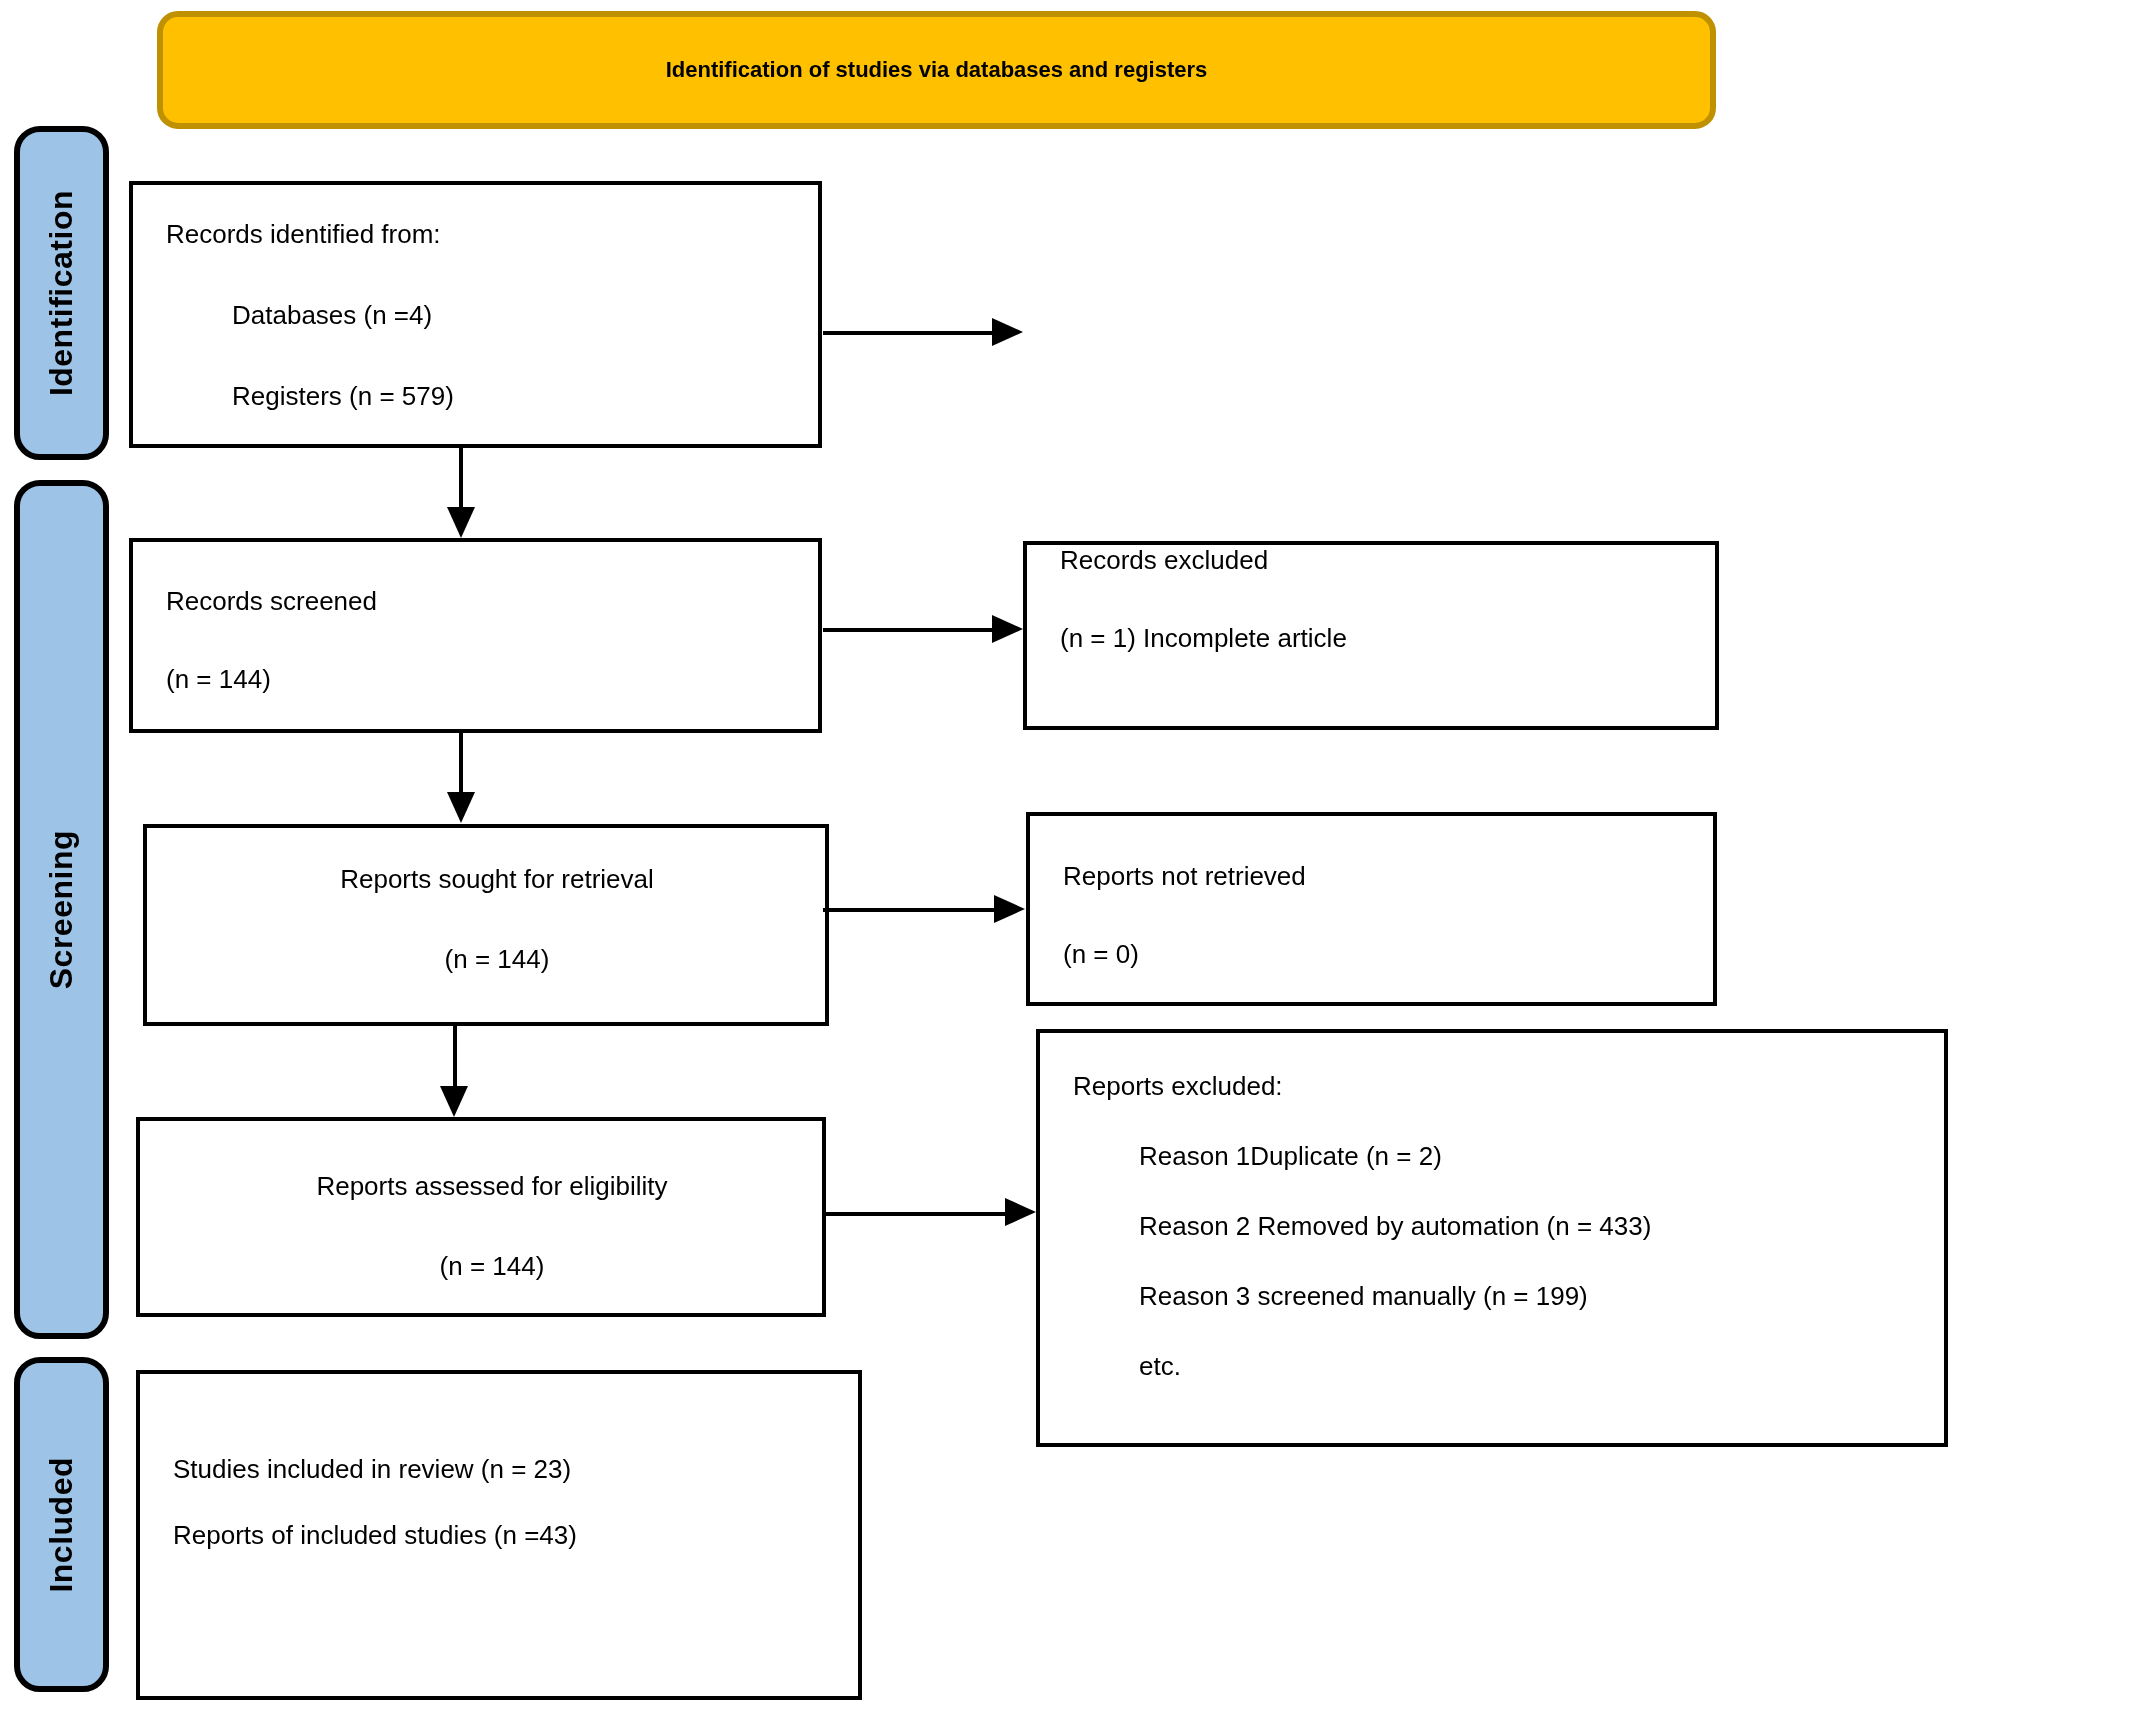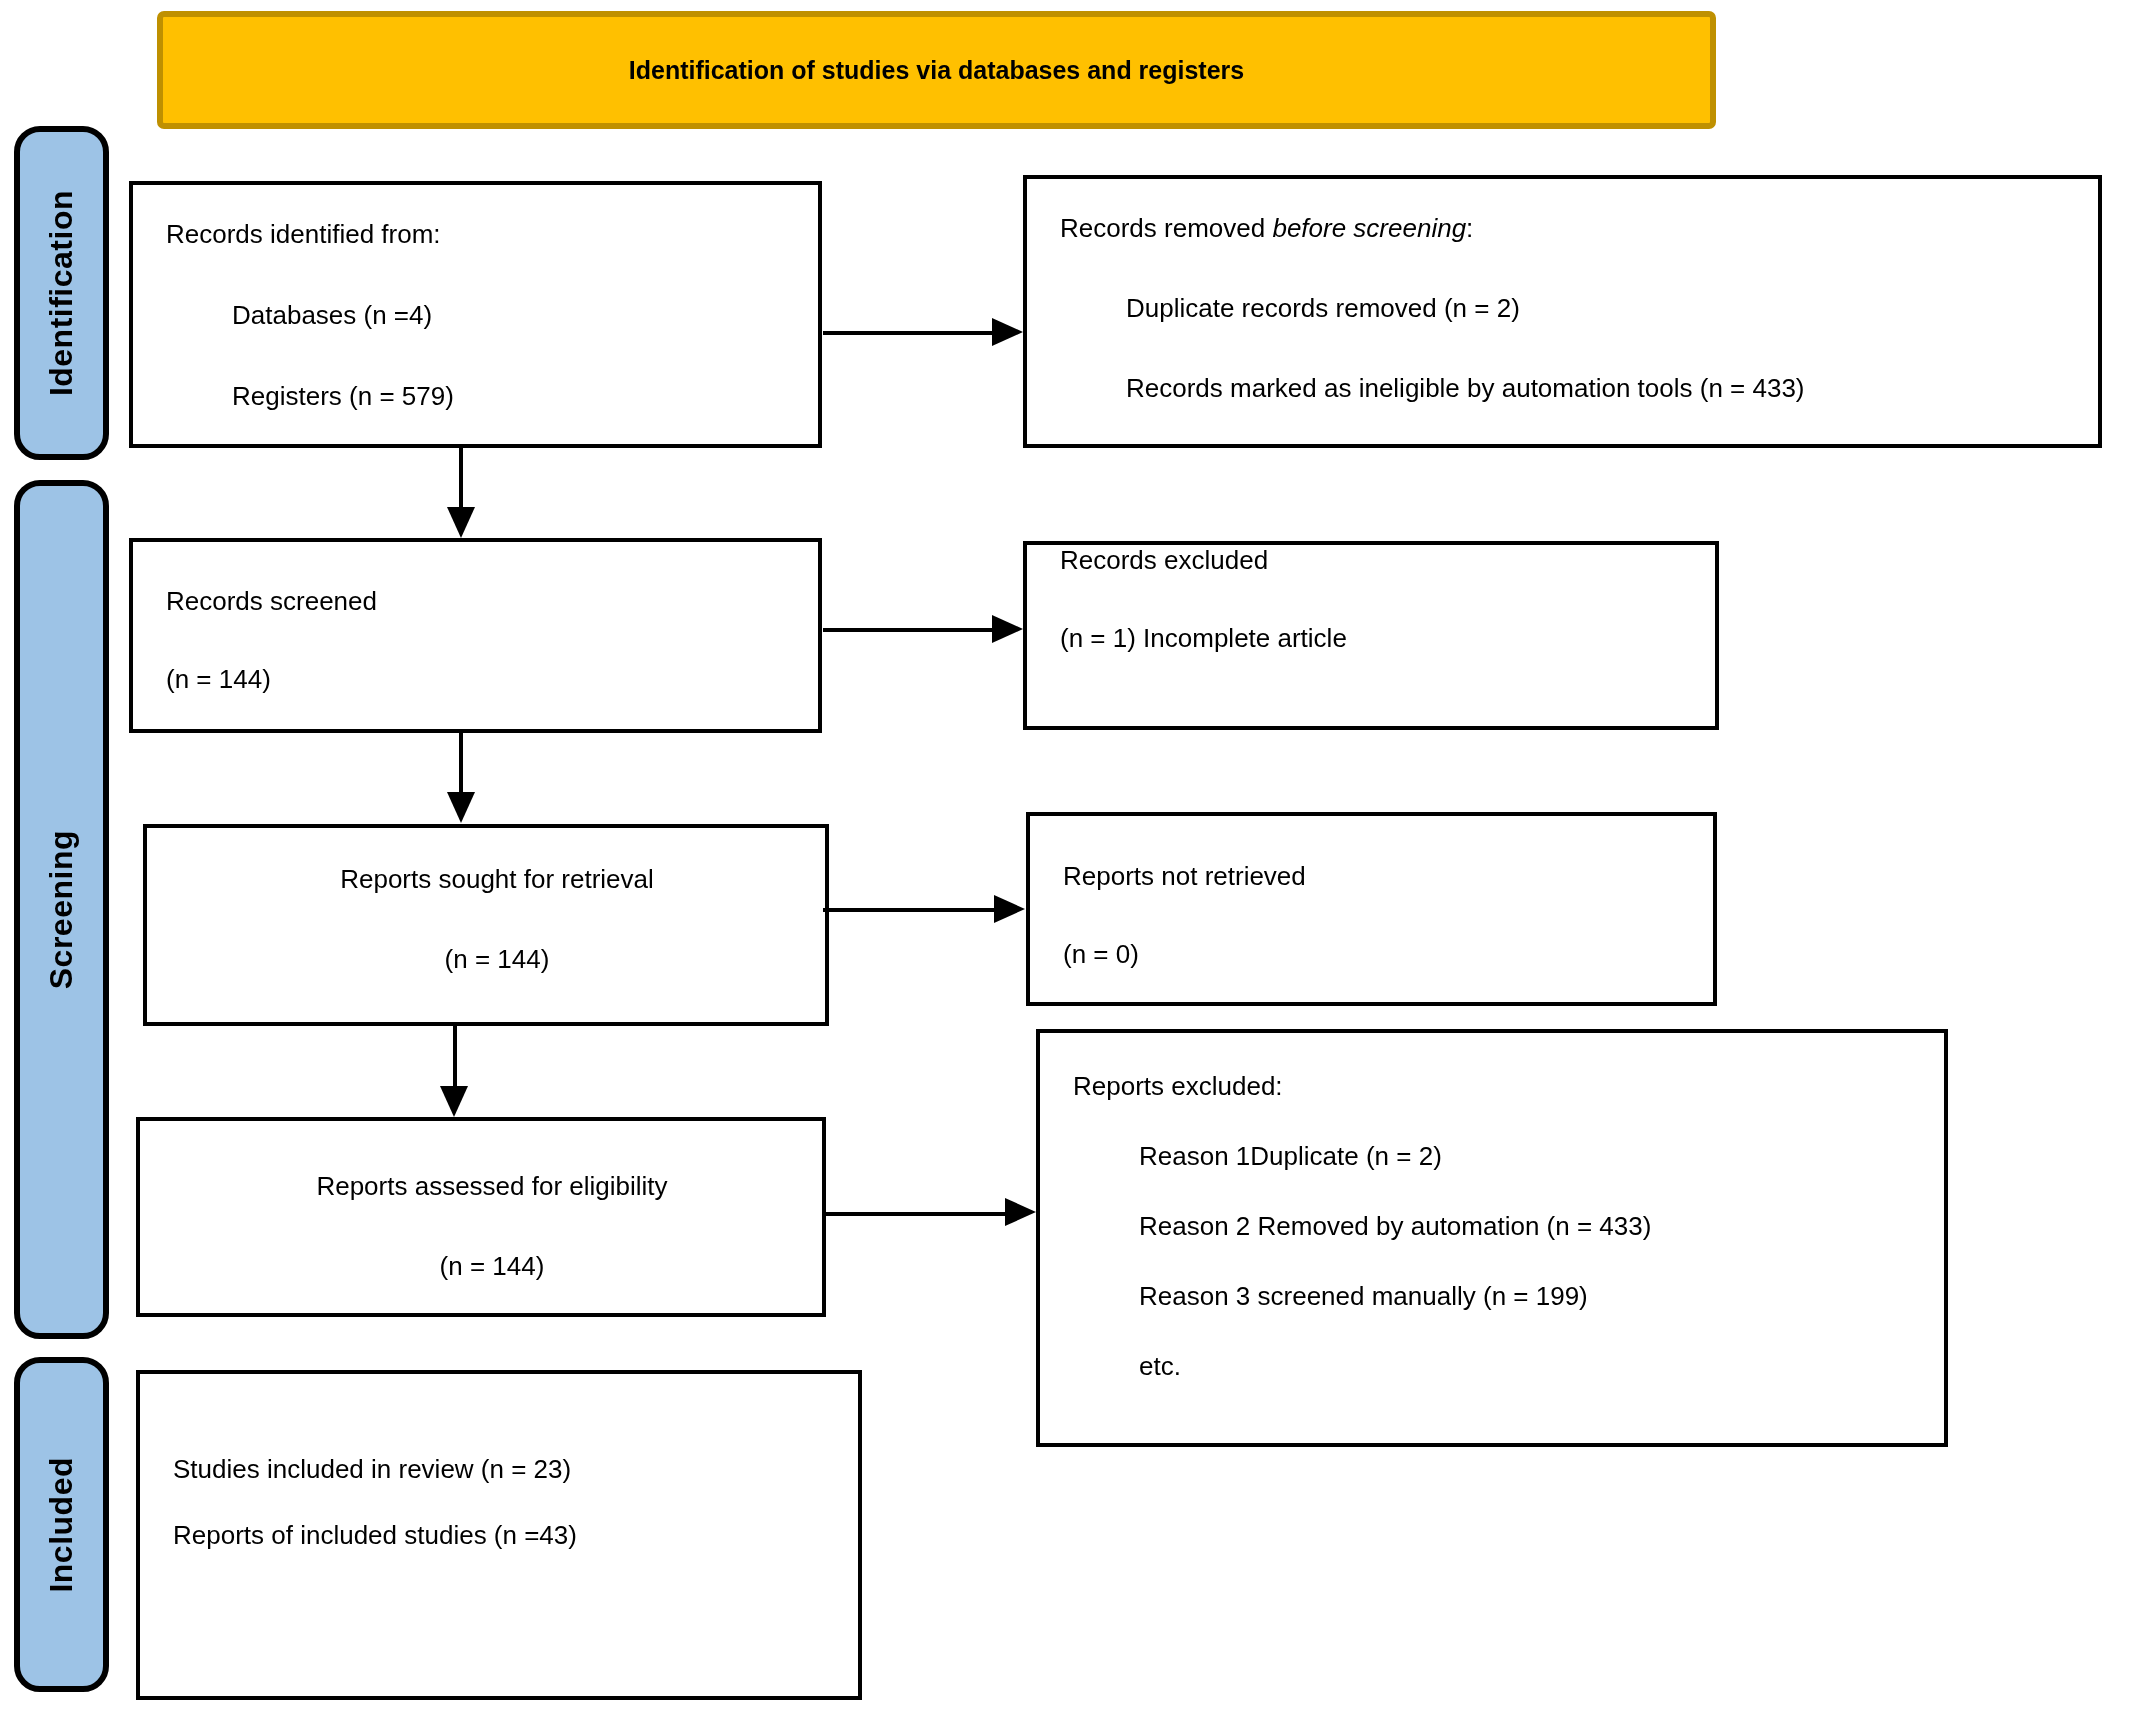--- a/index.html
+++ b/index.html
@@ -6,24 +6,24 @@
   .canvas{
     position:relative;
     width:2151px;height:1711px;
     background:#ffffff;
     font-family:"Liberation Sans",sans-serif;
     color:#000;
     overflow:hidden;
   }
   .banner{
     position:absolute;left:157px;top:11px;width:1559px;height:118px;
-    background:#FFC000;border:6.6px solid #BF9000;border-radius:7px;
+    background:#FFC000;border:6.6px solid #BF9000;border-radius:21px;
     box-sizing:border-box;
     display:flex;align-items:center;justify-content:center;
-    font-weight:bold;font-size:25px;
+    font-weight:bold;font-size:22px;
   }
   .side{
     position:absolute;left:13.7px;width:95px;
     background:#9DC3E6;border:6.6px solid #000;border-radius:26px;
     box-sizing:border-box;
     display:flex;align-items:center;justify-content:center;
   }
   .vtext{
     writing-mode:vertical-rl;transform:rotate(180deg);
     font-weight:bold;font-size:32px;letter-spacing:0.5px;white-space:nowrap;
@@ -61,25 +61,20 @@
   <div class="side" style="top:1357px;height:335px;">
     <span class="vtext">Included</span>
   </div>
 
   <div class="box" style="left:129px;top:181px;width:693px;height:267px;padding-top:34px;row-gap:50px;">
     <span class="line">Records identified from:</span>
     <span class="line indent">Databases (n =4)</span>
     <span class="line indent">Registers (n = 579)</span>
   </div>
 
-  <div class="box" style="left:1023px;top:175px;width:1079px;height:273px;padding-top:34px;row-gap:49px;">
-    <span class="line"><span>Records removed </span><span class="it">before screening</span><span>:</span></span>
-    <span class="line indent">Duplicate records removed (n = 2)</span>
-    <span class="line indent">Records marked as ineligible by automation tools (n = 433)</span>
-  </div>
 
   <div class="box" style="left:129px;top:538px;width:693px;height:195px;padding-top:44px;row-gap:47px;">
     <span class="line">Records screened</span>
     <span class="line">(n = 144)</span>
   </div>
 
   <div class="box" style="left:1023px;top:541px;width:696px;height:189px;row-gap:47px;">
     <span class="line">Records excluded</span>
     <span class="line">(n = 1) Incomplete article</span>
   </div>

